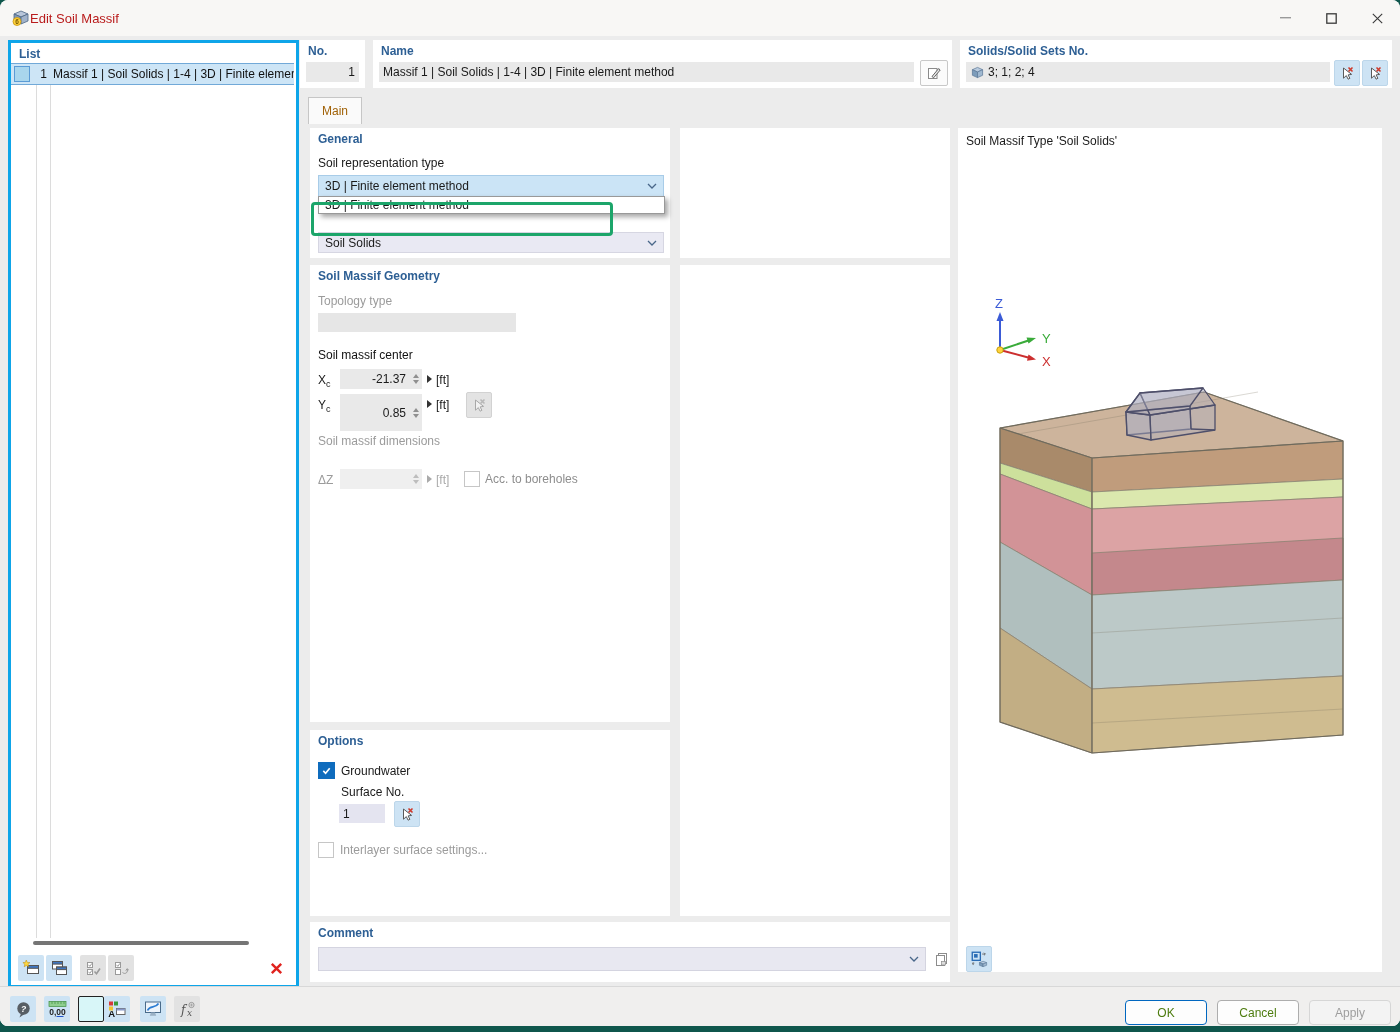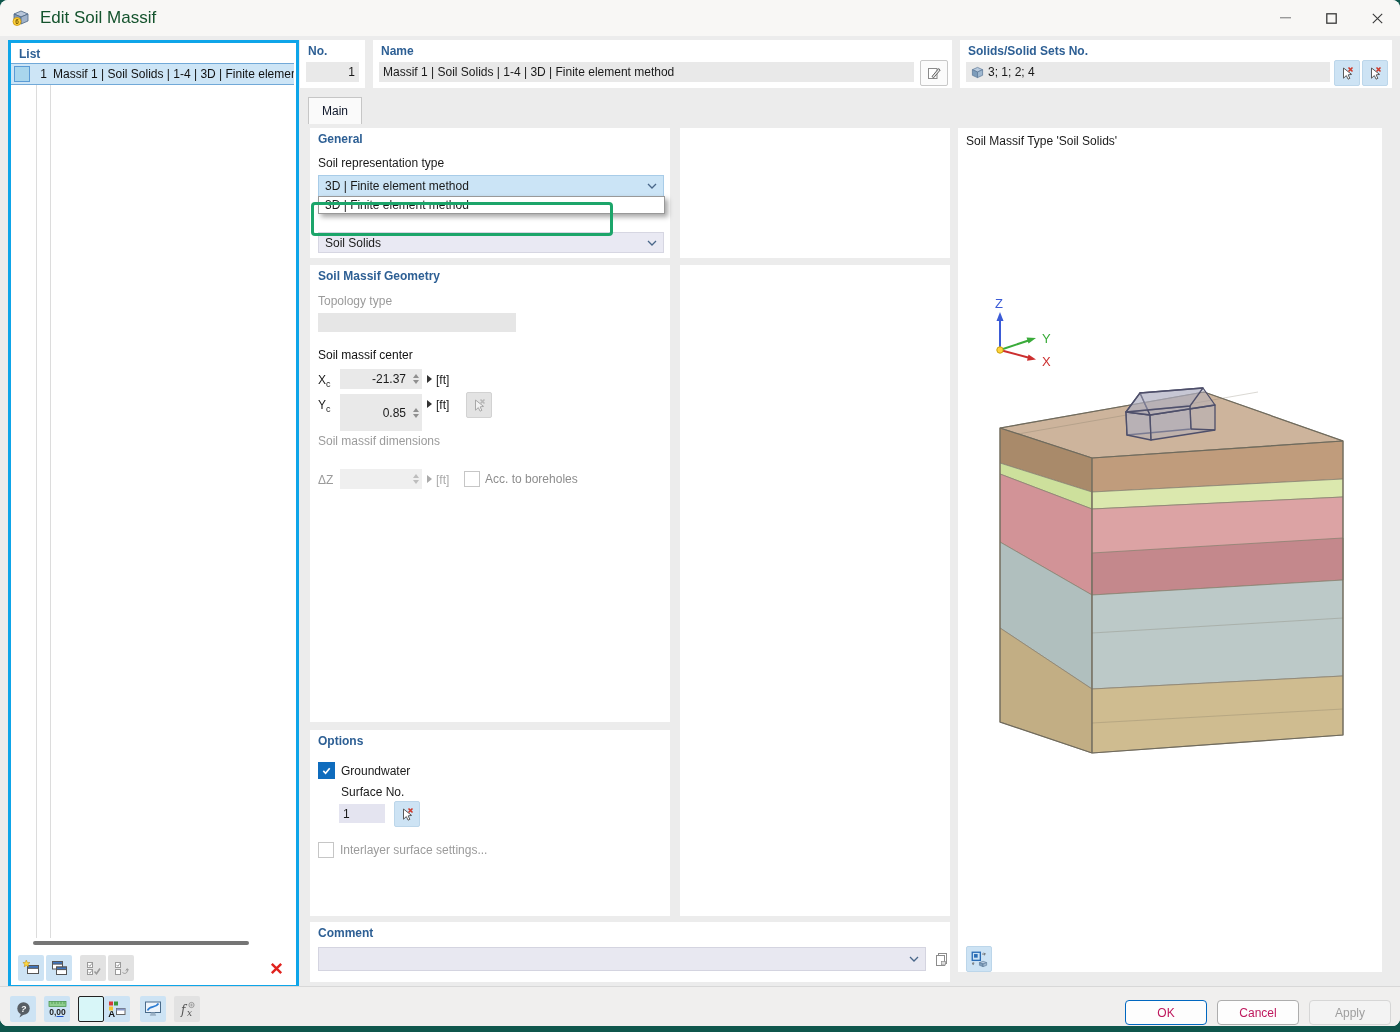--- a/index.html
+++ b/index.html
@@ -1,19 +1,19 @@
 <!DOCTYPE html>
 <html><head>
 <meta charset="utf-8">
 <style>
   html,body{margin:0;padding:0}
   body{width:1400px;height:1032px;background:#0f564c;font-family:"Liberation Sans",sans-serif;position:relative;overflow:hidden}
   .window{position:absolute;left:0;top:0;width:1400px;height:1026px;background:#ececec;border-radius:8px;overflow:hidden}
   .titlebar{position:absolute;left:0;top:0;right:0;height:36px;background:#f8f7f5;display:flex;align-items:center}
-  .title-text{font-size:17px;color:#14532d;margin-left:10px}
+  .title-text{font-size:13px;color:#b91c1c;margin-left:0}
   .win-ctrls{margin-left:auto;display:flex;height:100%}
   .wbtn{width:46px;display:flex;align-items:center;justify-content:center}
   .dialog-body{position:absolute;left:0;top:36px;right:0;bottom:0;background:#ececec}
   .panel{position:absolute;background:#fff}
   .abs{position:absolute}
   .sec-h{font-size:12px;font-weight:bold;color:#2d5f94;white-space:nowrap}
   .lbl{font-size:12px;color:#1a1a1a;white-space:nowrap}
   .lbl-b{font-size:12px;color:#111;font-weight:bold;white-space:nowrap}
   .lbl-dis{font-size:12px;color:#9b9b9b;white-space:nowrap}
   .field{position:absolute;background:#e9e9e9;font-size:12px;color:#1a1a1a;display:flex;align-items:center;overflow:hidden}
@@ -29,31 +29,31 @@
   .combo{position:absolute;display:flex;align-items:center;font-size:12px;color:#1a1a1a}
   .combo .cv{flex:1;padding:0 6px;white-space:nowrap;overflow:hidden}
   .pickbtn{position:absolute;background:#cde3f4;border:1px solid #bcd6ea;display:flex;align-items:center;justify-content:center;border-radius:2px}
   .pickbtn.dis{background:#e3e3e3;border-color:#d2d2d2}
   .tbtn{position:absolute;width:26px;height:26px;display:flex;align-items:center;justify-content:center;background:#cde3f4;border-radius:2px}
   .tbtn.gray{background:#e2e2e2}
   .tbtn.plain{background:transparent}
   .cb{position:absolute;width:14px;height:14px;background:#fff;border:1px solid #8f8f8f;display:flex;align-items:center;justify-content:center}
   .cb.checked{background:#0f6cbd;border-color:#0f6cbd}
   .cb.dis{border-color:#c6c6c6}
-  .btn{position:absolute;width:80px;height:23px;border-radius:4px;background:#fdfdfd;border:1px solid #adadad;font-size:12px;color:#be185d;display:flex;align-items:center;justify-content:center}
+  .btn{position:absolute;width:80px;height:23px;border-radius:4px;background:#fdfdfd;border:1px solid #adadad;font-size:12px;color:#4d7c0f;display:flex;align-items:center;justify-content:center}
   .btn.primary{border-color:#0067c0}
   .btn.dis{background:#f3f3f3;border-color:#d6d6d6;color:#9e9e9e}
   .ddlist{position:absolute;background:#fff;border:1px solid #999;box-shadow:3px 3px 5px rgba(0,0,0,.35);z-index:5}
   .dditem{font-size:12px;color:#1a1a1a;padding:0 6px;white-space:nowrap;overflow:hidden}
   .dditem.sel{background:#0a6ac2;color:#fff}
   .annot{position:absolute;border:3px solid #1ca56a;border-radius:4px;z-index:10;pointer-events:none}
   .gridline{position:absolute;width:1px;background:#dcdcdc}
   .listrow{position:absolute;display:flex;align-items:center;background:#cde5f6;border-top:1px solid #71a9d8;border-bottom:1px solid #71a9d8;font-size:12px;color:#111;overflow:hidden}
   .swatch{width:14px;height:14px;background:#a9d6ed;border:1px solid #5b9bd5;margin-left:3px;flex:0 0 auto}
-  .tab{position:absolute;background:#fafafa;border:1px solid #c6c6c6;border-bottom:none;display:flex;align-items:center;justify-content:center;font-size:12px;color:#0f172a}
+  .tab{position:absolute;background:#fafafa;border:1px solid #c6c6c6;border-bottom:none;display:flex;align-items:center;justify-content:center;font-size:12px;color:#a16207}
   .bottombar{position:absolute;left:0;right:0;top:950px;height:40px;background:#f0efee;border-top:1px solid #d8d8d8}
   .scrollbar-h{position:absolute;background:#757575;border-radius:2px}
   sub{font-size:9px}
   .unit{position:absolute;font-size:12px;color:#1a1a1a;white-space:nowrap}
   .unit.dis{color:#aaa}
   svg{display:block}
 </style>
 </head>
 <body>
 

